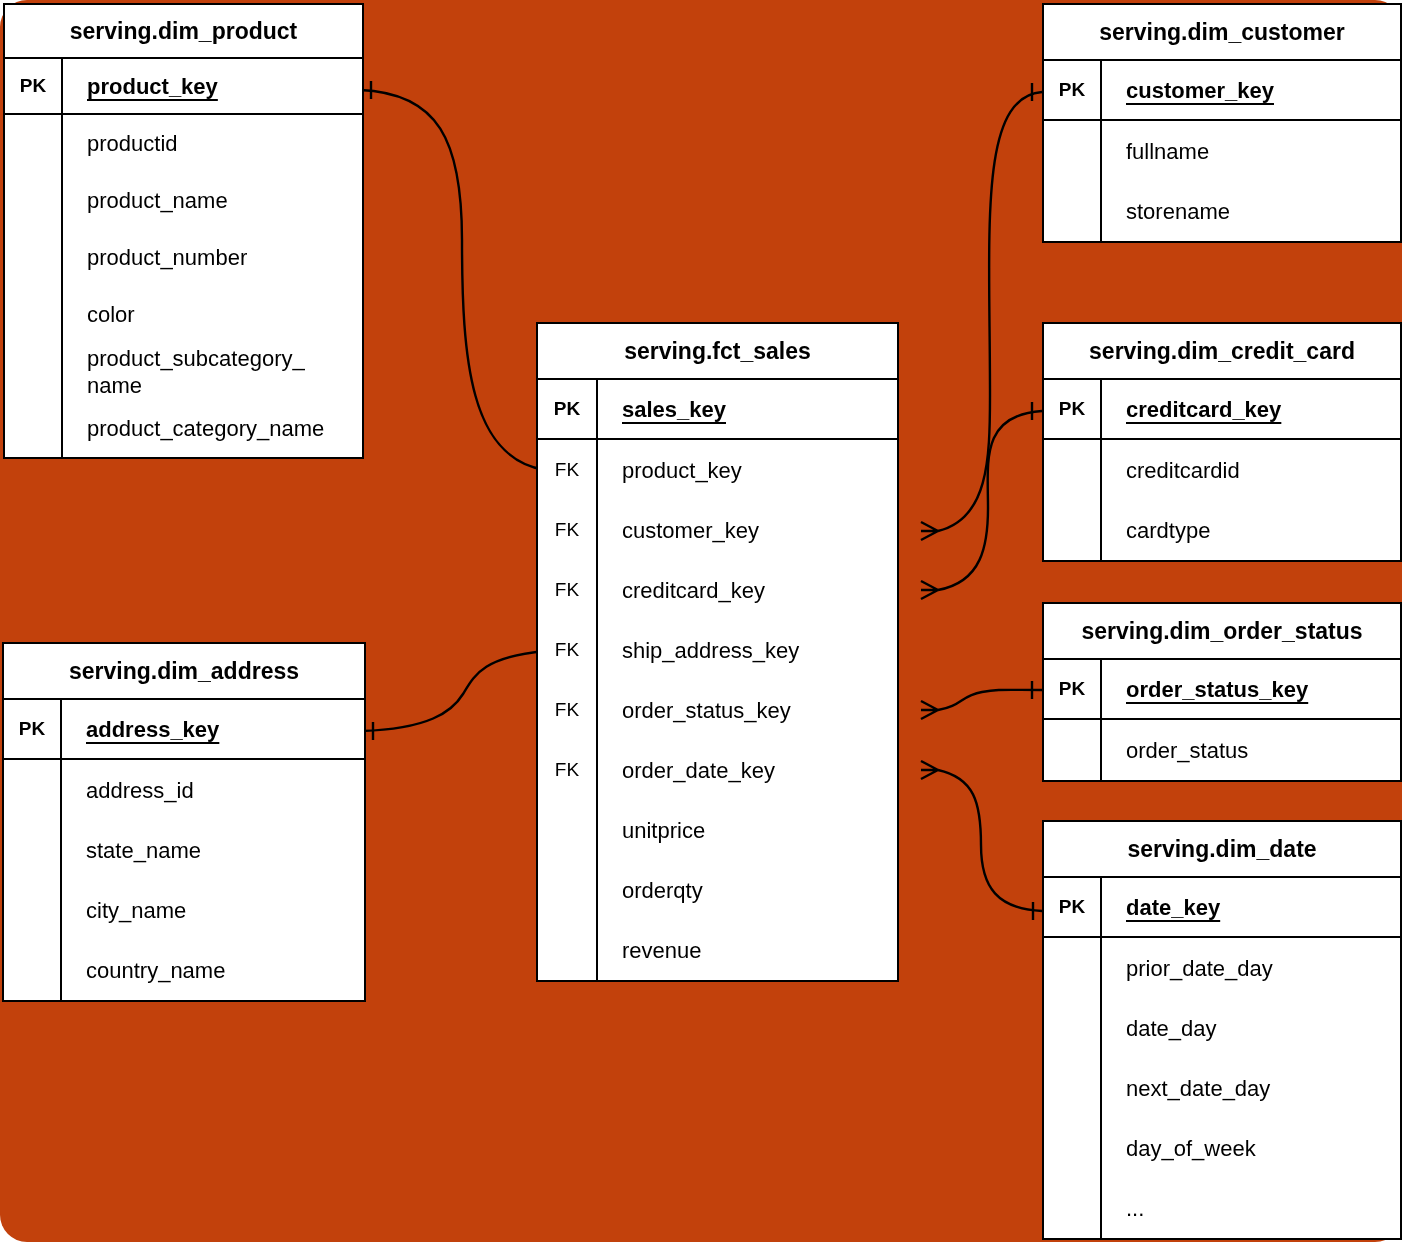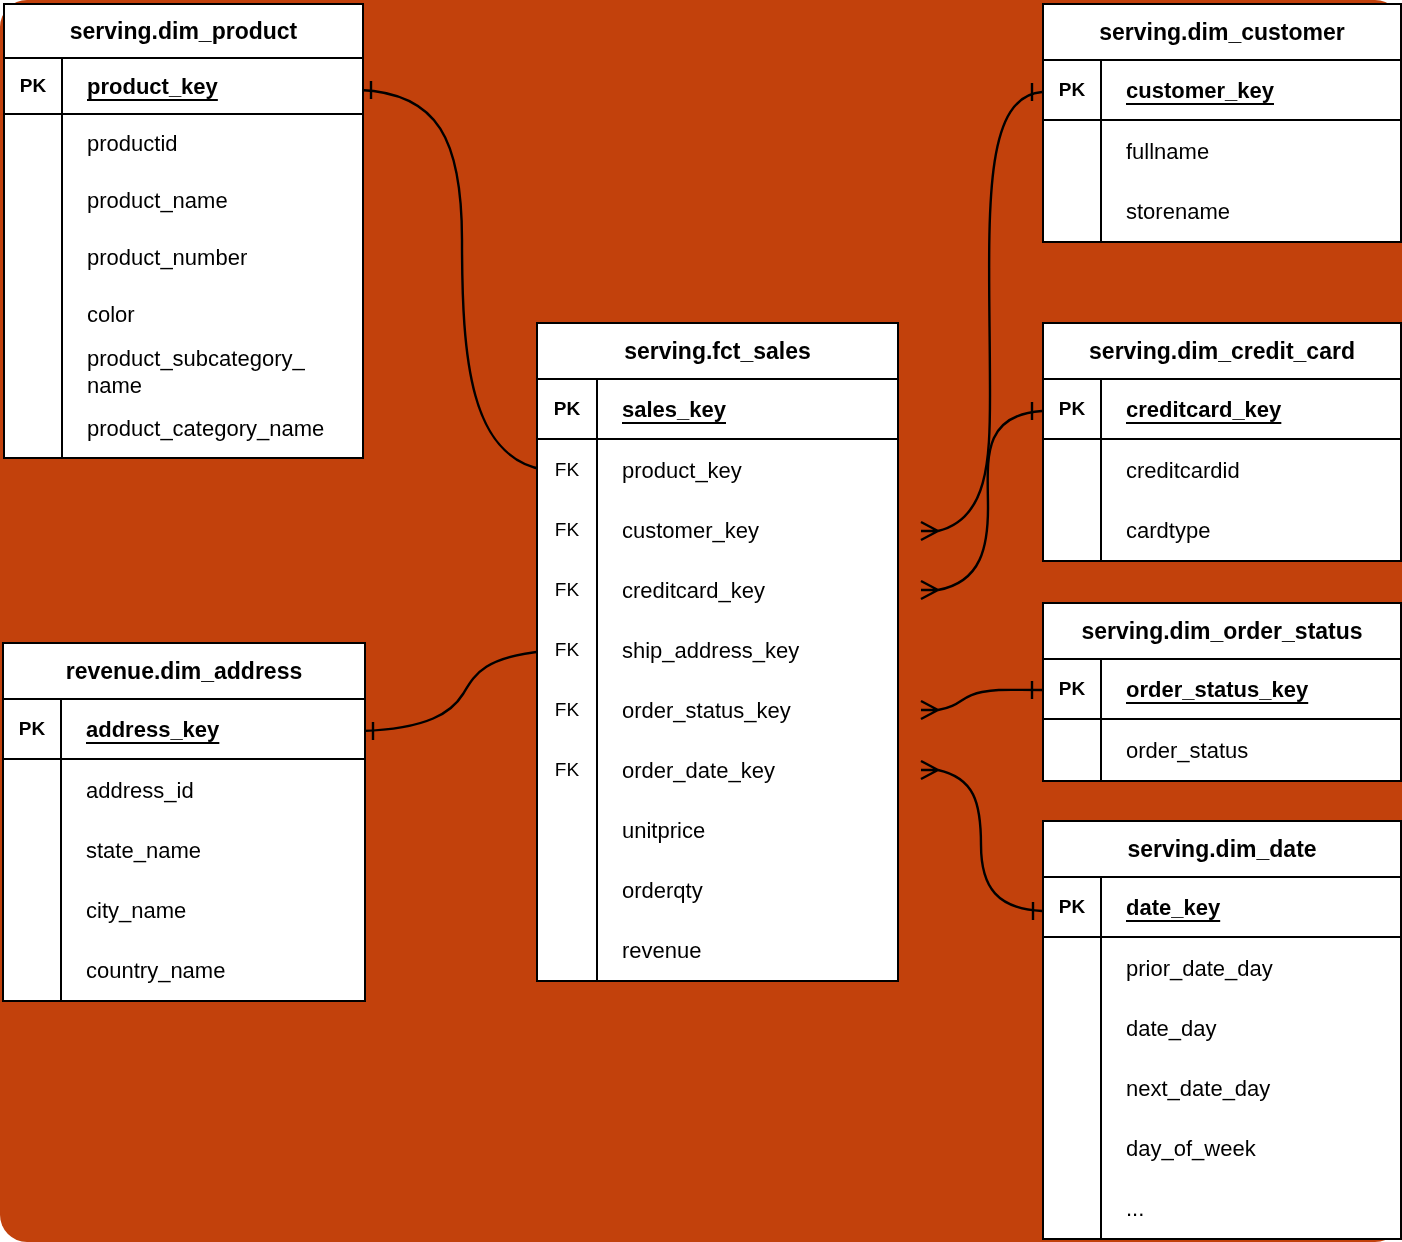--- a/index.html
+++ b/index.html
@@ -261,21 +261,21 @@
       <div class="t-key"></div>
       <div class="t-field">day_of_week</div>
     </div>
     <div class="t-row">
       <div class="t-key"></div>
       <div class="t-field">...</div>
     </div>
   </div>
 
   <div class="table" id="t6">
-    <div class="t-title">revenue.dim_address</div>
+    <div class="t-title">serving.dim_address</div>
     <div class="t-row t-pk">
       <div class="t-key">PK</div>
       <div class="t-field">address_key</div>
     </div>
     <div class="t-row">
       <div class="t-key"></div>
       <div class="t-field">address_id</div>
     </div>
     <div class="t-row">
       <div class="t-key"></div>

